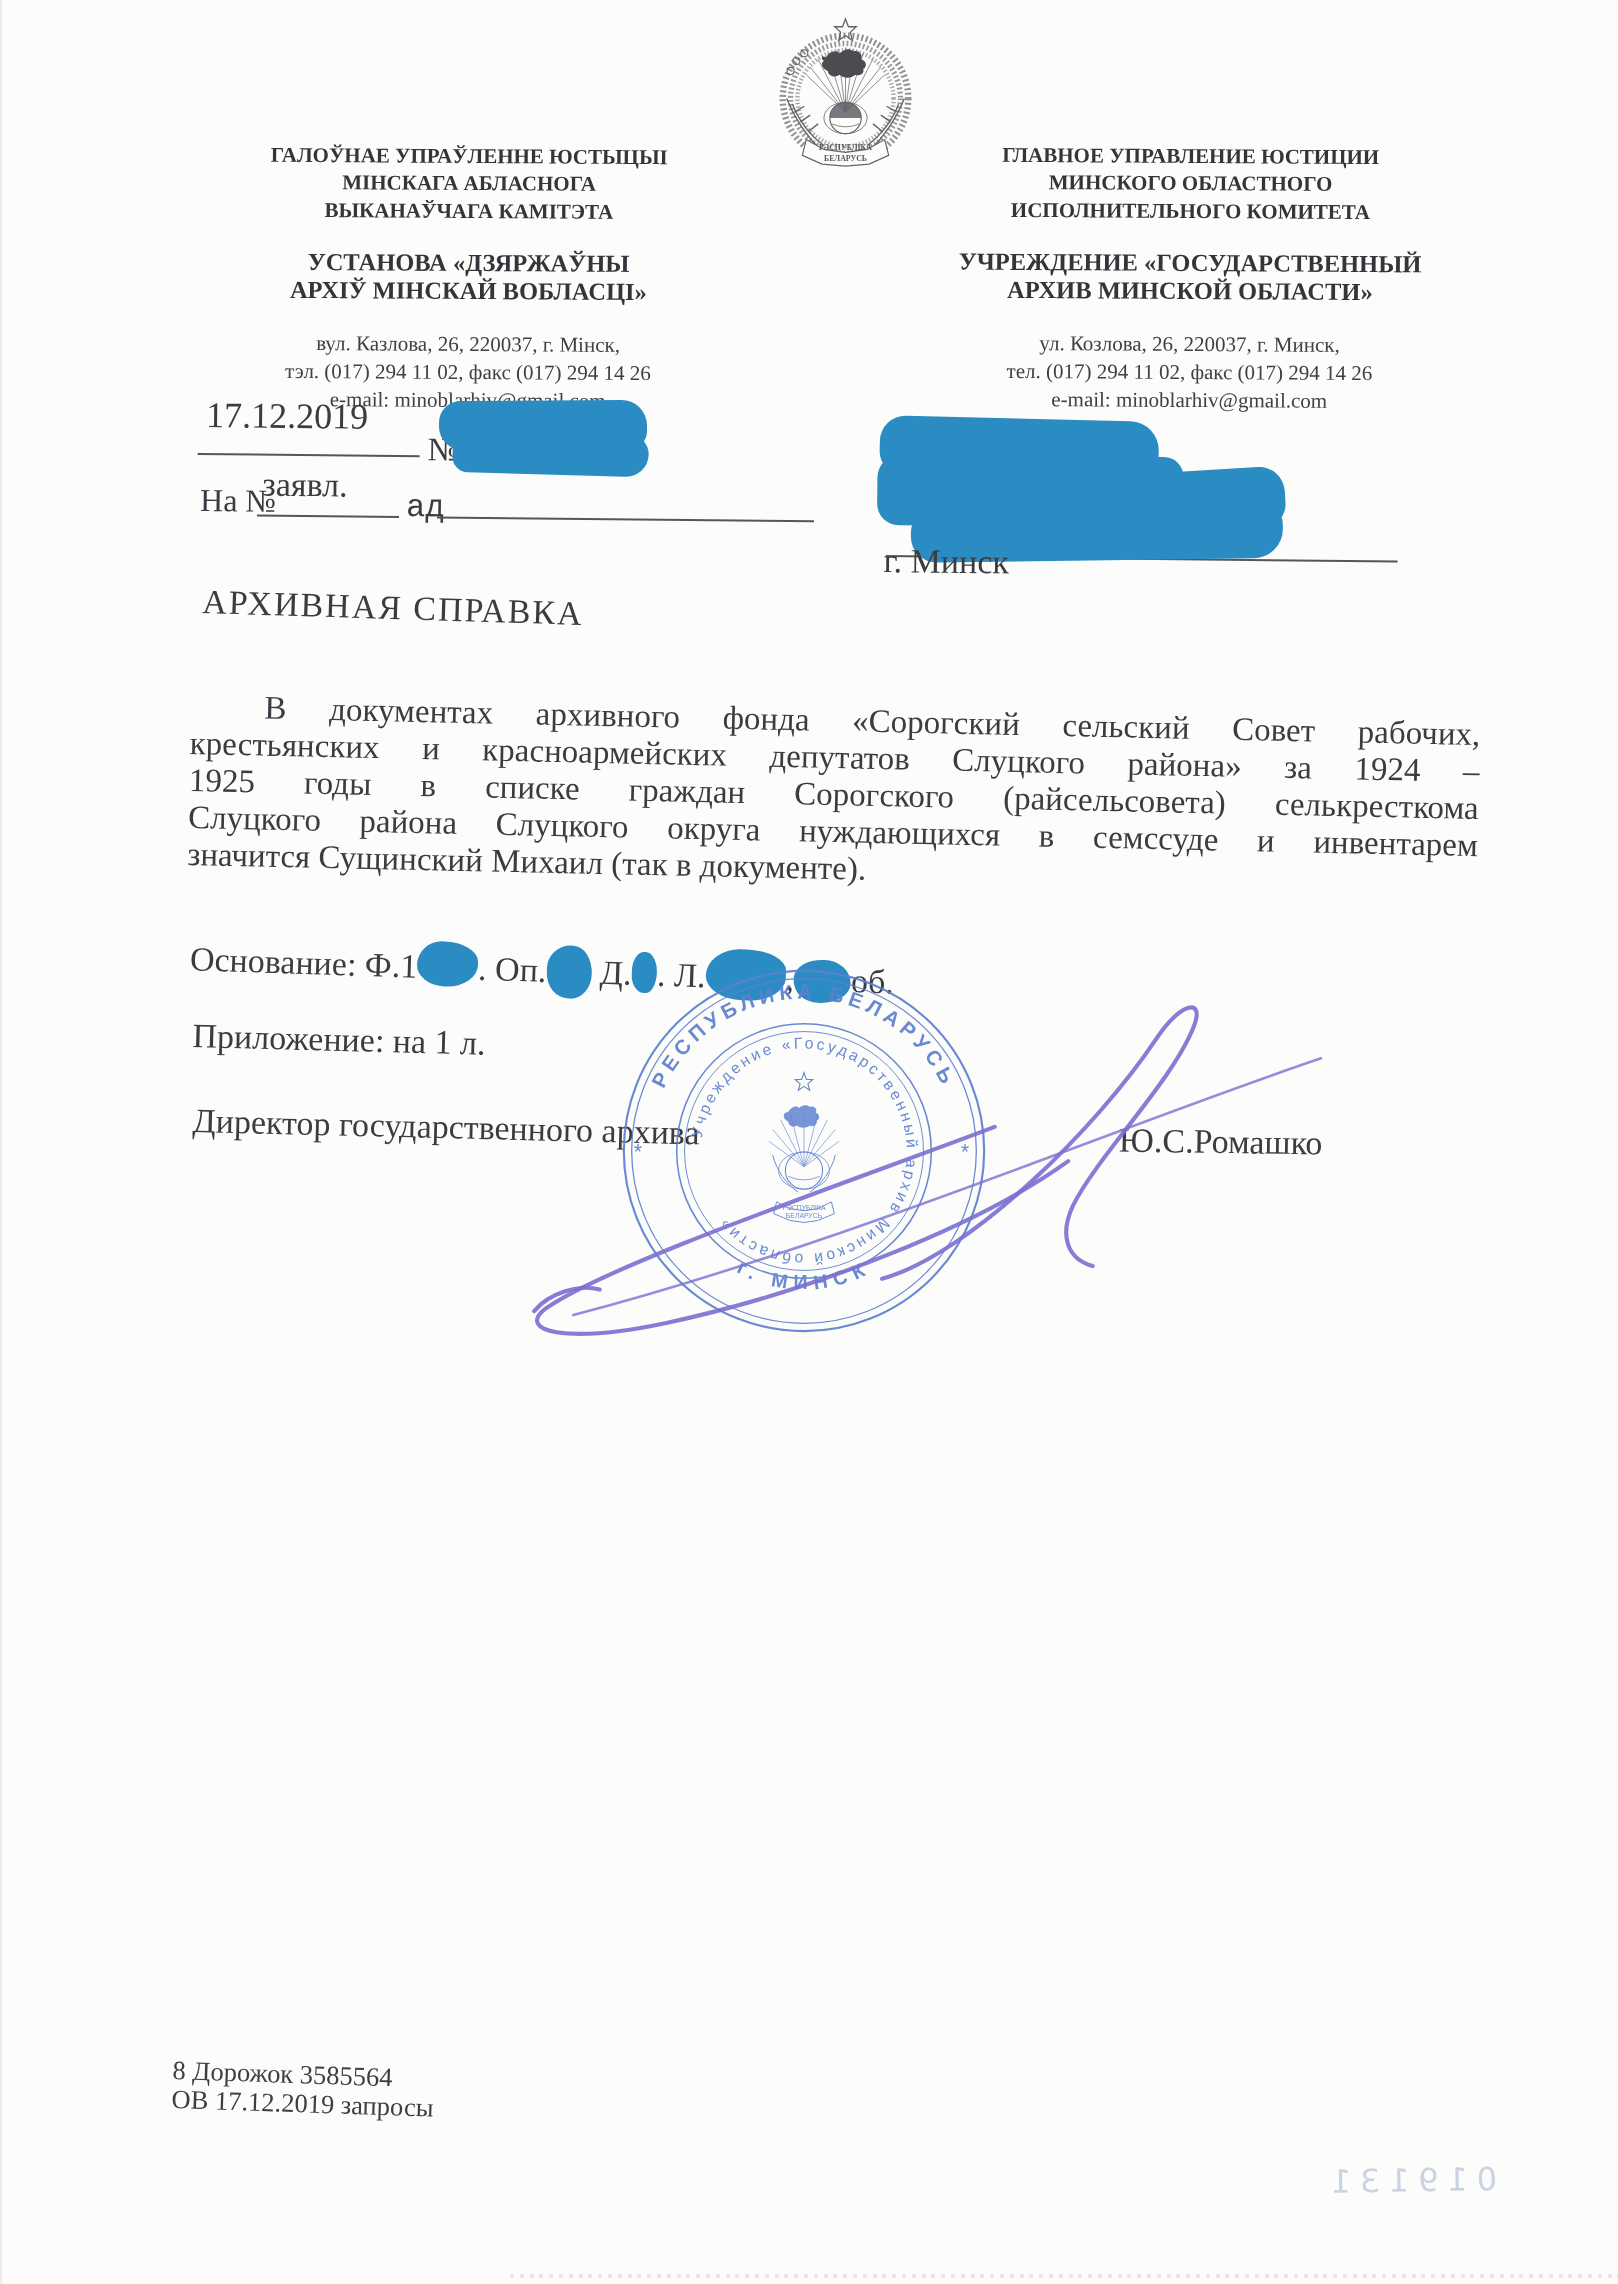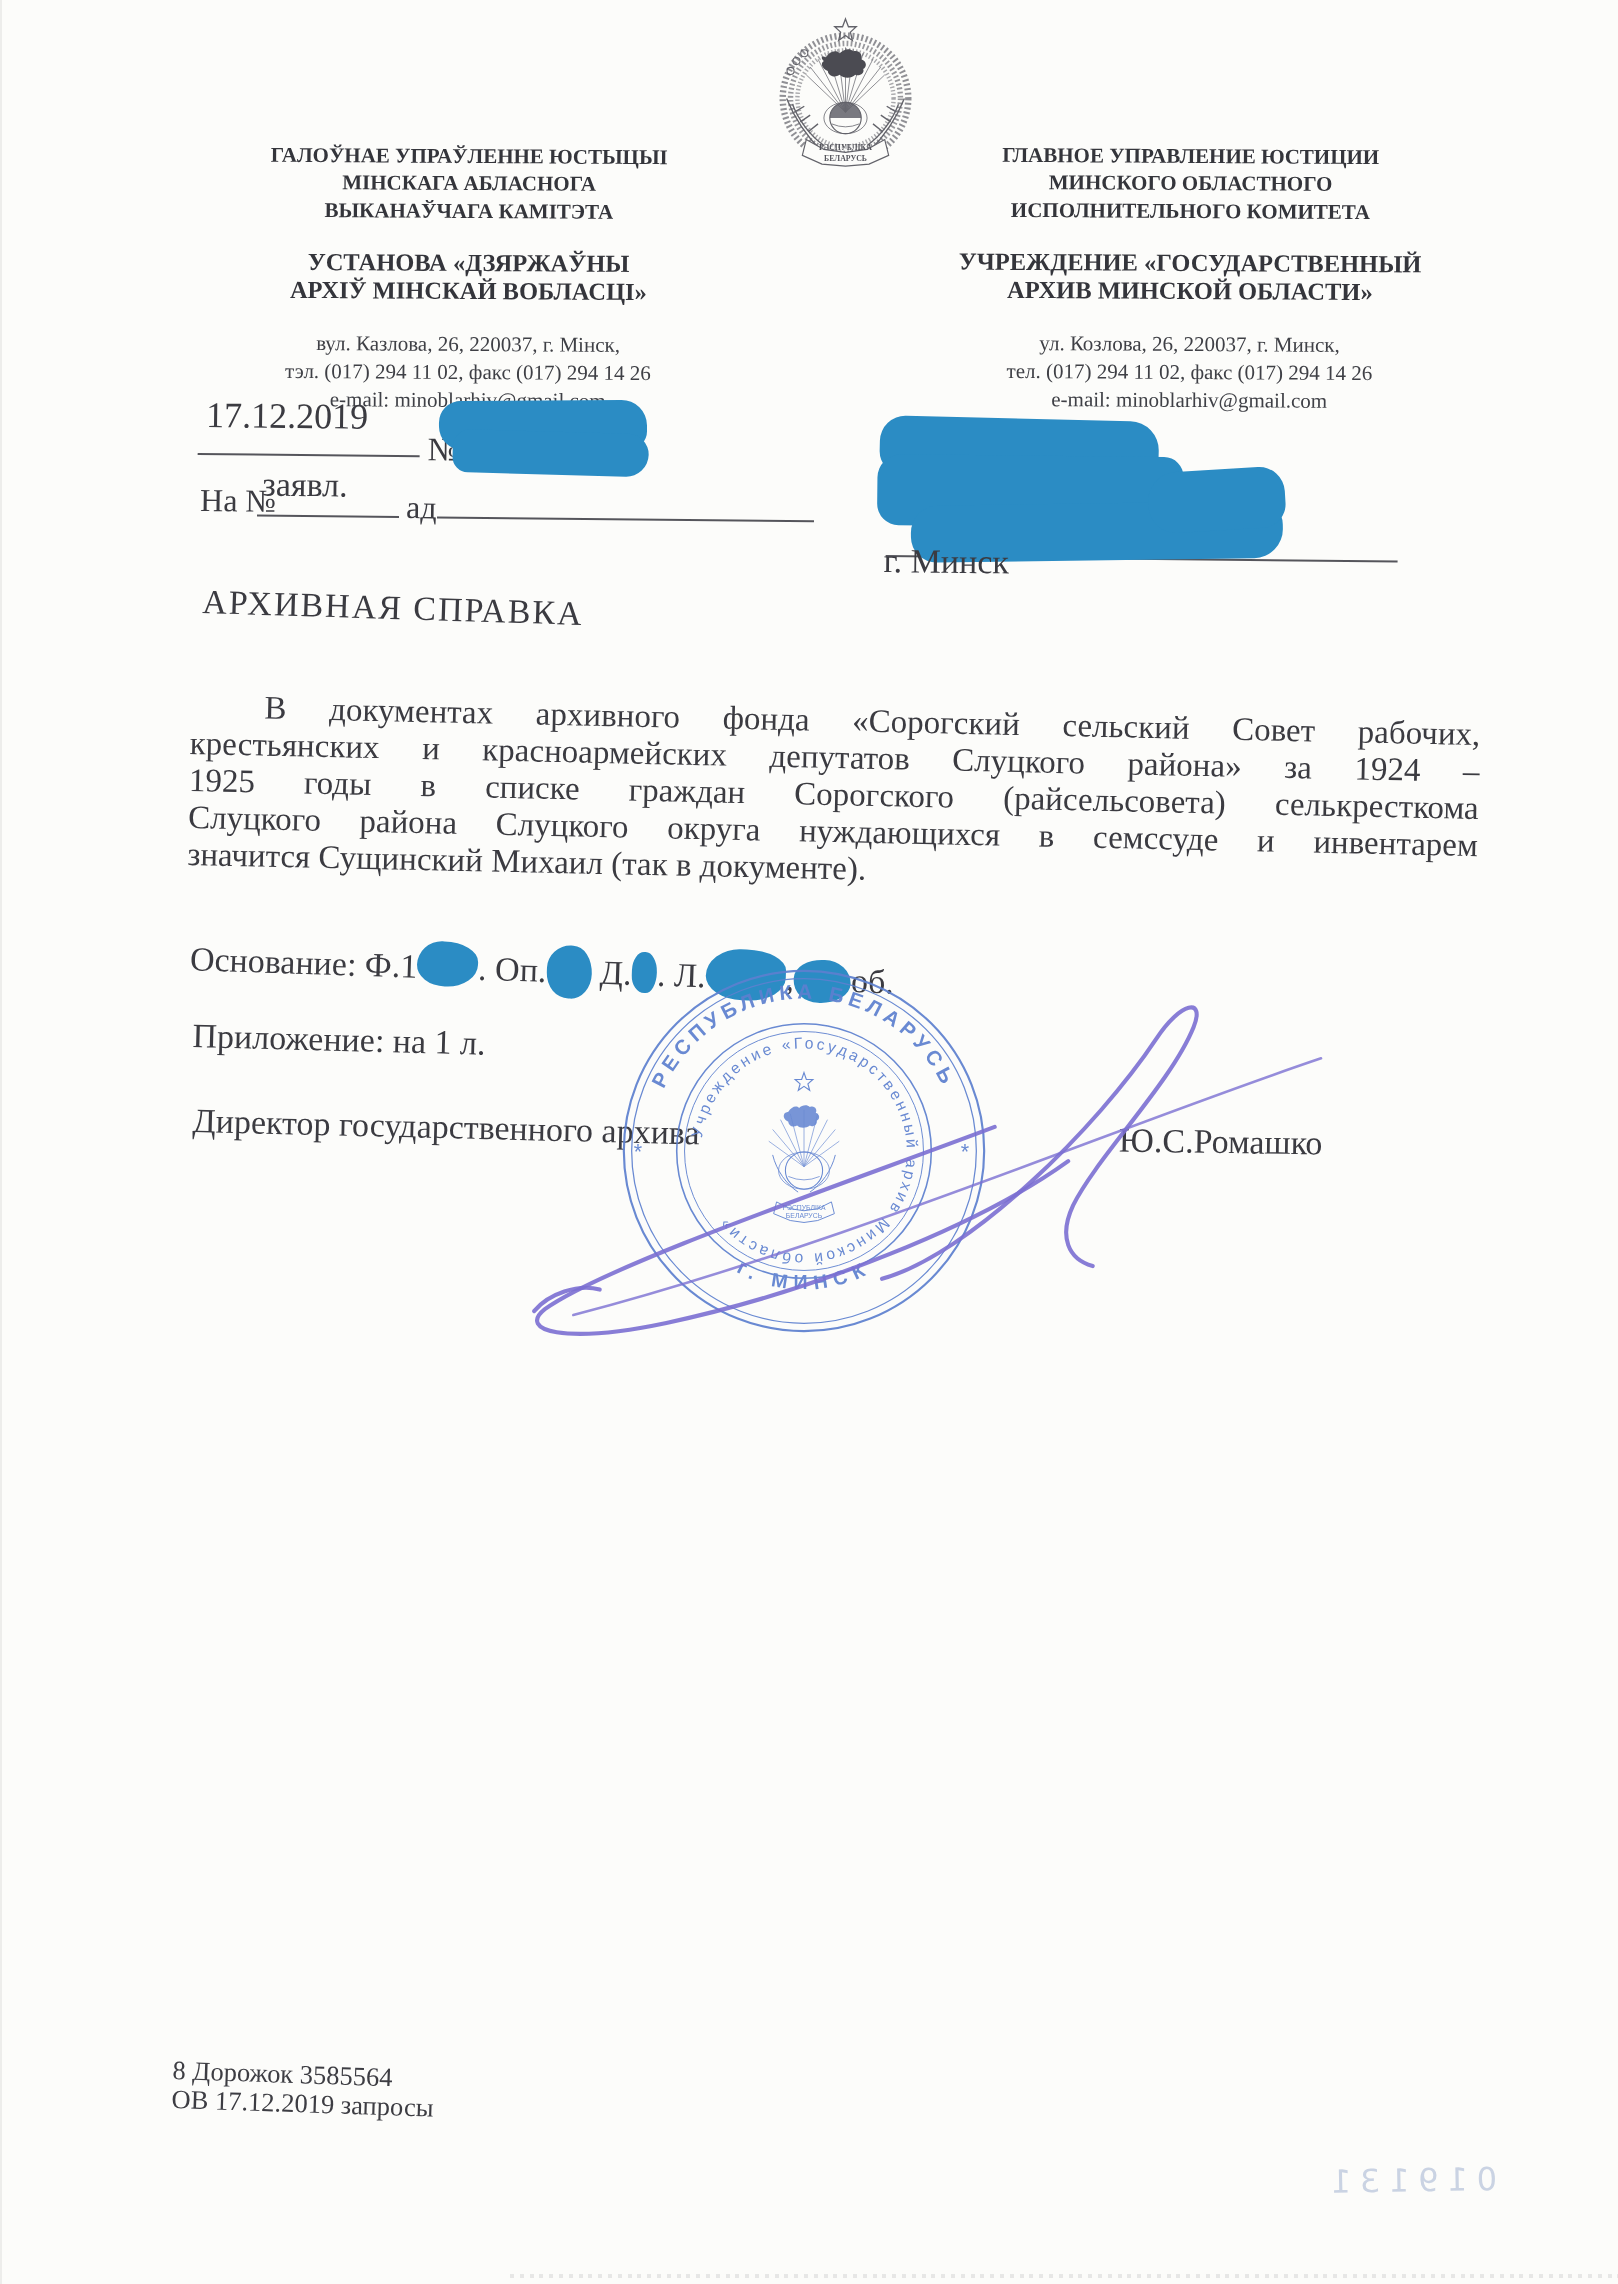--- a/index.html
+++ b/index.html
@@ -21,21 +21,21 @@
   .addr-line{font-size:21px;line-height:28px;color:#3f4046;}
   
   .ref-block{position:absolute;left:0;top:0;width:1618px;height:627px;transform:rotate(.6deg);transform-origin:206px 421px;}
   .ref-date{left:206px;top:394px;font-size:36px;}
   .rule{border-top:2px solid #55555b;height:0;}
   .date-rule{left:198px;top:453px;width:222px;}
   .num-sign{left:428px;top:429px;font-size:33px;}
   .reply-label{left:201px;top:482px;font-size:32px;}
   .reply-value{left:263px;top:465px;font-size:34px;}
   .reply-rule{left:258px;top:514px;width:142px;}
-  .from-label{left:407px;top:487px;font-size:32px;}
+  .from-label{left:407px;top:487px;font-size:32px;font-family:Liberation Mono, monospace;}
   .from-rule{left:438px;top:514px;width:377px;}
   .addr-rule{left:887px;top:548px;width:512px;}
   .ref-city{left:885px;top:535px;font-size:34px;}
   
   .redact{position:absolute;background:var(--redaction-blue,#2b8cc4);}
   .rb1a{left:439px;top:397px;width:208px;height:49px;border-radius:21.6px 25.5px 17.6px 23.5px;transform:rotate(-1deg);}
   .rb1b{left:453px;top:428px;width:196px;height:43px;border-radius:19.6px 23.5px 25.5px 17.6px;transform:rotate(1deg);}
   .rb2a{left:880px;top:410px;width:279px;height:59px;border-radius:25.5px 29px 19.6px 23.5px;transform:rotate(.8deg);}
   .rb2b{left:878px;top:447px;width:306px;height:71px;border-radius:23.5px 19.6px 27.4px 21.6px;}
   .rb2c{left:912px;top:494px;width:372px;height:57px;border-radius:27.4px 23.5px 29px 25.5px;transform:rotate(-1.4deg);}

